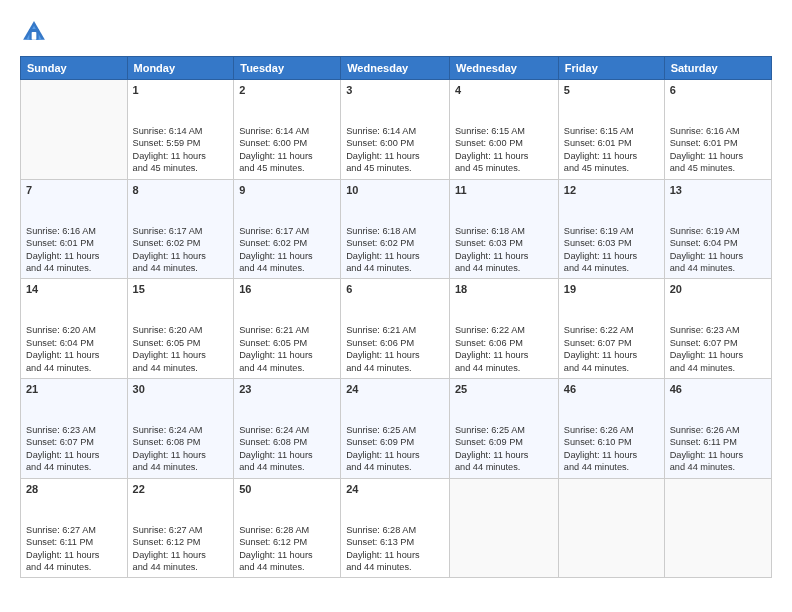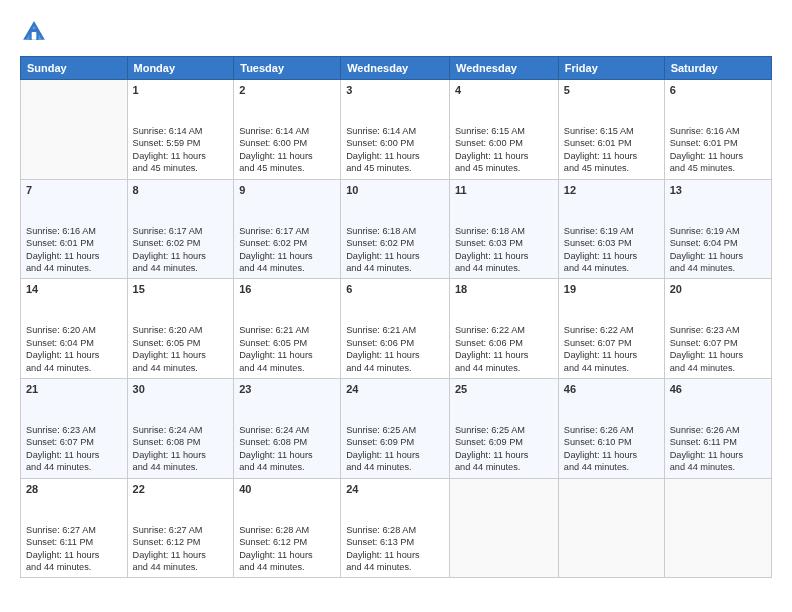--- a/index.html
+++ b/index.html
@@ -250,21 +250,21 @@
         <tr>
           <td>
             <span class="day-number">28</span>
             <div class="day-info">Sunrise: 6:27 AM<br>Sunset: 6:11 PM<br>Daylight: 11 hours<br>and 44 minutes.</div>
           </td>
           <td>
             <span class="day-number">22</span>
             <div class="day-info">Sunrise: 6:27 AM<br>Sunset: 6:12 PM<br>Daylight: 11 hours<br>and 44 minutes.</div>
           </td>
           <td>
-            <span class="day-number">40</span>
+            <span class="day-number">50</span>
             <div class="day-info">Sunrise: 6:28 AM<br>Sunset: 6:12 PM<br>Daylight: 11 hours<br>and 44 minutes.</div>
           </td>
           <td>
             <span class="day-number">24</span>
             <div class="day-info">Sunrise: 6:28 AM<br>Sunset: 6:13 PM<br>Daylight: 11 hours<br>and 44 minutes.</div>
           </td>
           <td class="empty-cell"></td>
           <td class="empty-cell"></td>
           <td class="empty-cell"></td>
         </tr>

